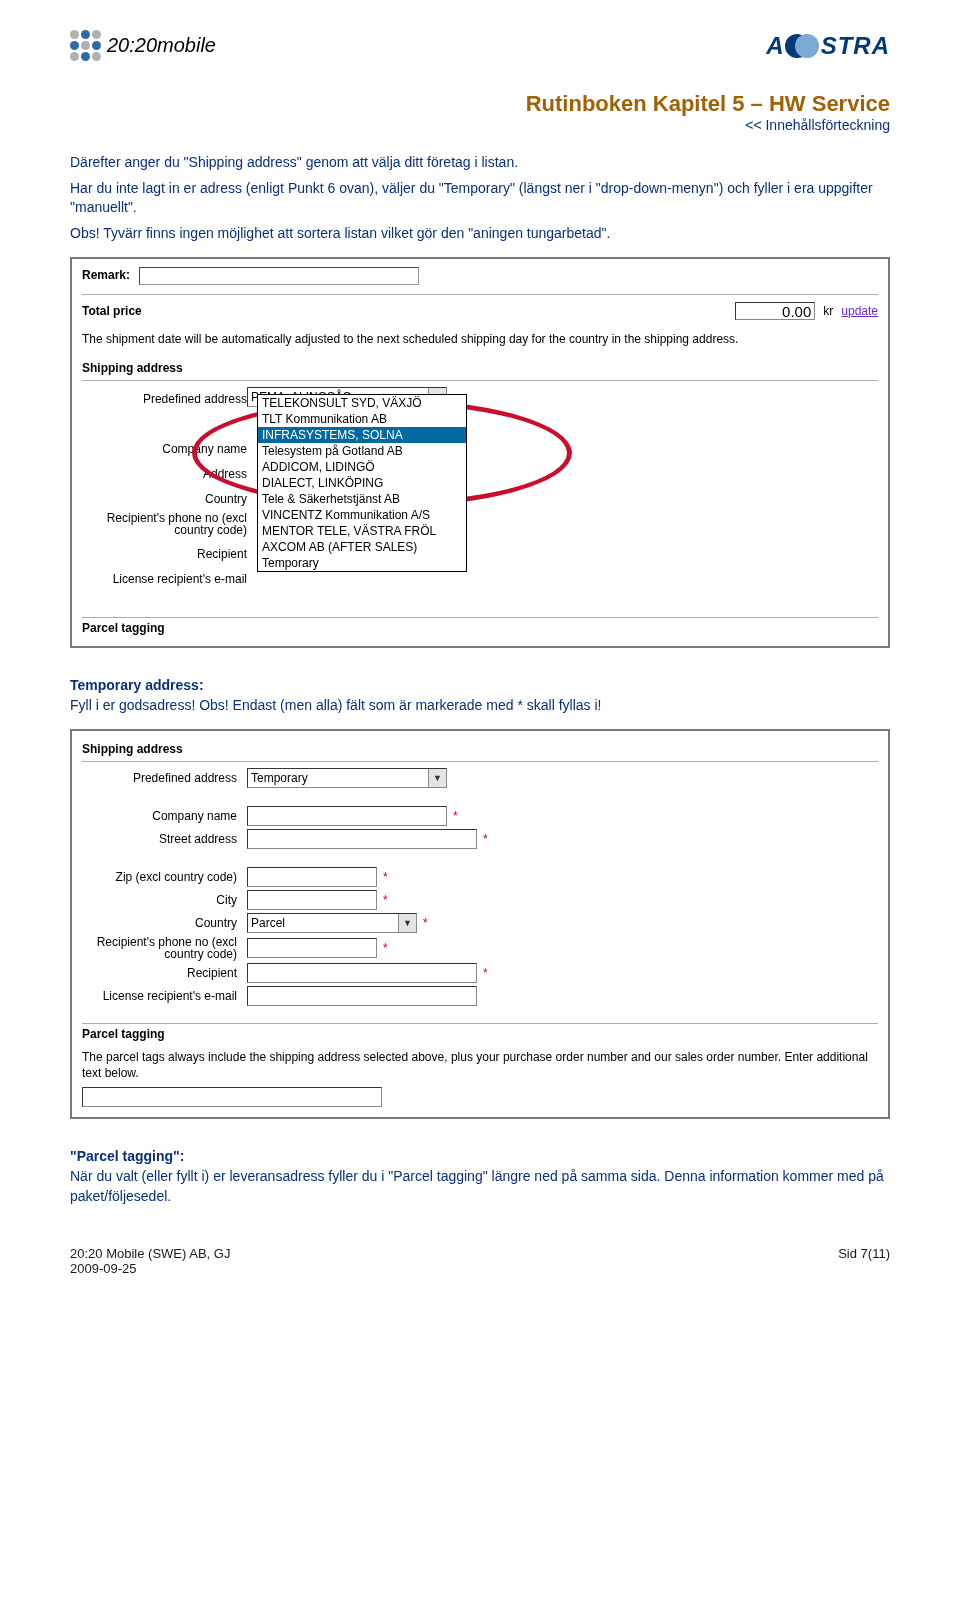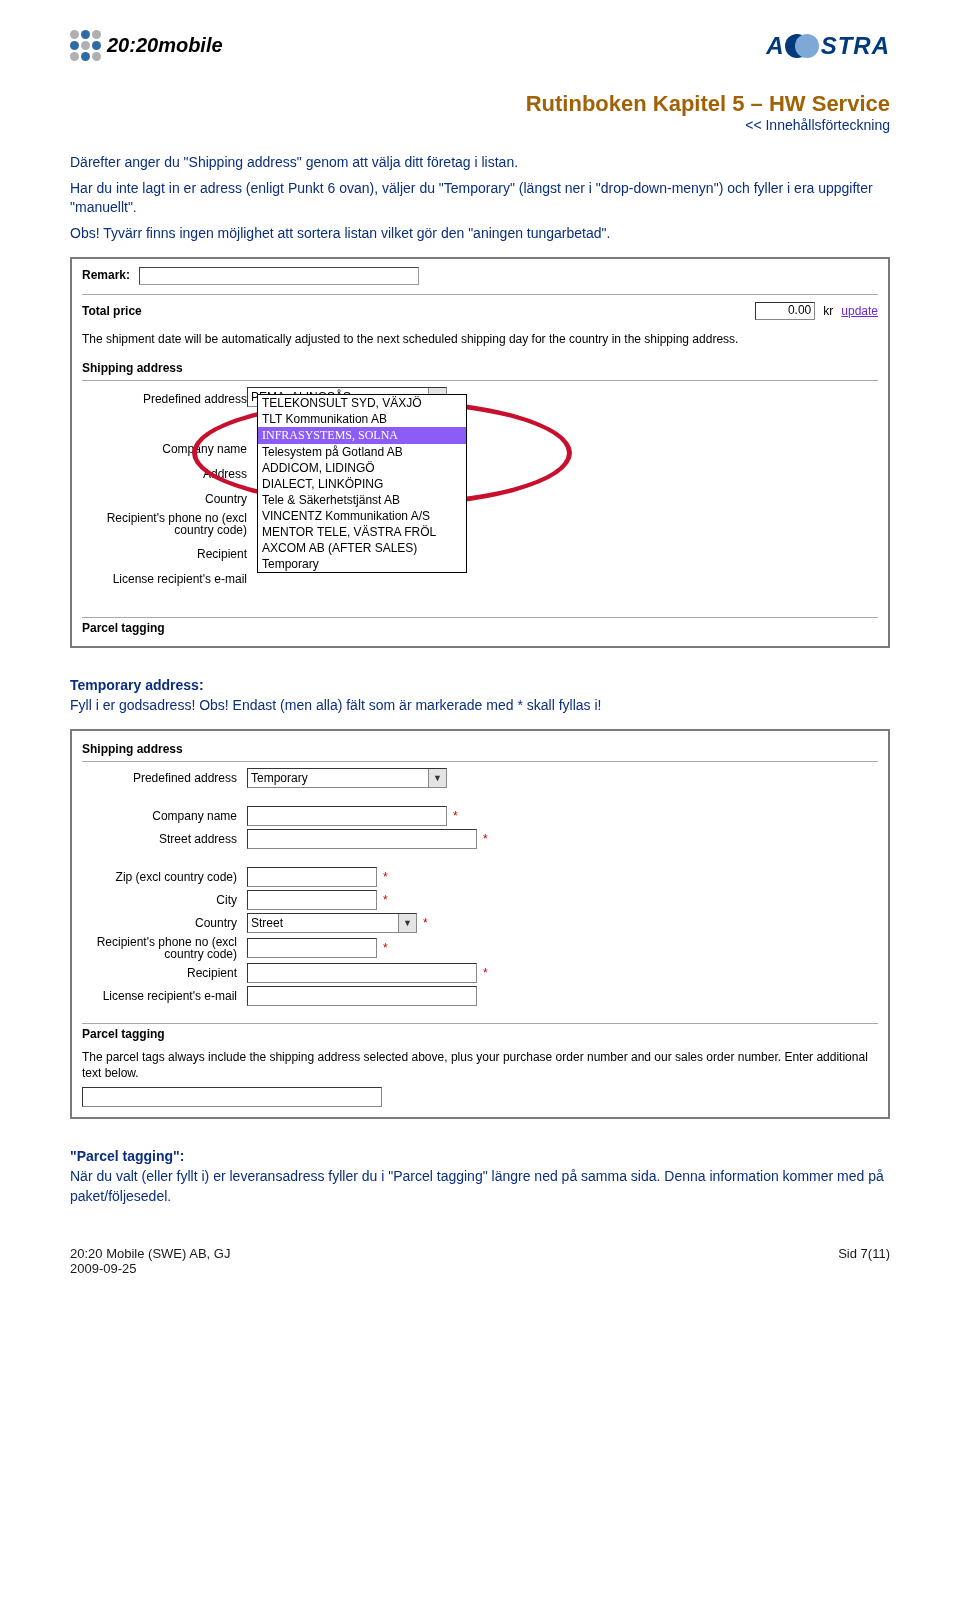--- a/index.html
+++ b/index.html
@@ -28,21 +28,21 @@
   }
   .logo-dots {
     display: grid;
     grid-template-columns: repeat(3, 9px);
     grid-template-rows: repeat(3, 9px);
     gap: 2px;
   }
   .logo-dots span { width:9px; height:9px; border-radius:50%; display:block; }
   .d-gray { background:#b0b0b0; }
   .d-blue { background:#2e6aa6; }
-  .logo-left-text { font-weight:bold; font-style:italic; font-size:20px; }
+  .logo-left-text { font-weight:normal; font-style:italic; font-size:20px; }
   .logo-right { font-weight:bold; font-size:24px; font-style:italic; letter-spacing:1px; display:flex; align-items:center; }
   .logo-right .aa { color:#003a7b; }
   .logo-right .swoosh { width:36px; height:20px; position:relative; display:inline-block; }
   .swoosh::before, .swoosh::after { content:""; position:absolute; border-radius:50%; width:24px; height:24px; }
   .swoosh::before { background:#003a7b; left:0; top:-2px; }
   .swoosh::after  { background:#7ea9d6; left:10px; top:-2px; }
   
   .title-block { text-align: right; margin-bottom: 20px; }
   .title { font-size: 22px; font-weight: bold; color:#a16207; }
   .toc-link { color:#0a2f7f; font-size:14px; text-decoration:none; }
@@ -69,37 +69,37 @@
   .row { display:flex; align-items:center; margin: 3px 0; }
   .row label { width:165px; text-align:right; padding-right:10px; font-size:12px; color:#000; }
   .field { border:1px inset #888; background:#fff; height:20px; width:200px; font-size:12px; padding:1px 3px; }
   .dropdown { display:flex; border:1px inset #888; height:20px; width:200px; background:#fff; align-items:center; }
   .dropdown .val { flex:1; padding:1px 3px; font-size:12px; }
   .dropdown .arrow { width:18px; height:18px; background:#e4e4e4; border-left:1px solid #888; display:flex; align-items:center; justify-content:center; font-size:9px; color:#333; }
   .asterisk { color:#c00; margin-left:6px; font-size:12px; }
   .total-row { display:flex; align-items:center; justify-content:space-between; padding:2px 0 6px 0; }
   .total-label { font-weight:bold; }
   .total-price-box { display:flex; align-items:center; gap:8px; }
-  .price-input { border:1px inset #888; background:#fff; width:60px; height:18px; text-align:right; padding-right:3px; font-size:12px; }
+  .price-input { border:1px inset #888; background:#fff; width:80px; height:18px; text-align:right; padding-right:3px; font-size:15px; }
   .update-link { color:#6d28d9; text-decoration:underline; font-size:12px; }
   .note { font-size:12px; color:#000; margin:6px 0 10px 0; line-height:1.3; }
   
   .dropdown-list {
     position:relative;
     border:1px solid #000;
     background:#fff;
     width:210px;
     margin-left:175px;
     margin-top:-16px;
     z-index:5;
   }
   .dropdown-list div {
     padding:1px 4px; font-size:12px; white-space:nowrap;
   }
-  .dropdown-list .selected { background:#8b5cf6; color:#fff;font-family:Liberation Serif, serif; }
+  .dropdown-list .selected { background:#0369a1; color:#fff; }
   
   .ellipse-wrap { position:relative; }
   .ellipse {
     position:absolute;
     border:5px solid #c8102e;
     border-radius:50%;
     pointer-events:none;
   }
   
   .behind-labels { position:absolute; left:10px; top:0; color:#000; font-size:12px; }
@@ -243,21 +243,21 @@
       <span class="asterisk">*</span>
     </div>
     <div class="row">
       <label>City</label>
       <input class="field" style="width: 130px;">
       <span class="asterisk">*</span>
     </div>
     <div class="row">
       <label>Country</label>
       <div class="dropdown" style="width:170px;">
-        <span class="val">Street</span>
+        <span class="val">Parcel</span>
         <span class="arrow">▼</span>
       </div>
       <span class="asterisk">*</span>
     </div>
     <div class="row">
       <label style="line-height:12px;">Recipient's phone no (excl country code)</label>
       <input class="field" style="width: 130px;">
       <span class="asterisk">*</span>
     </div>
     <div class="row">

